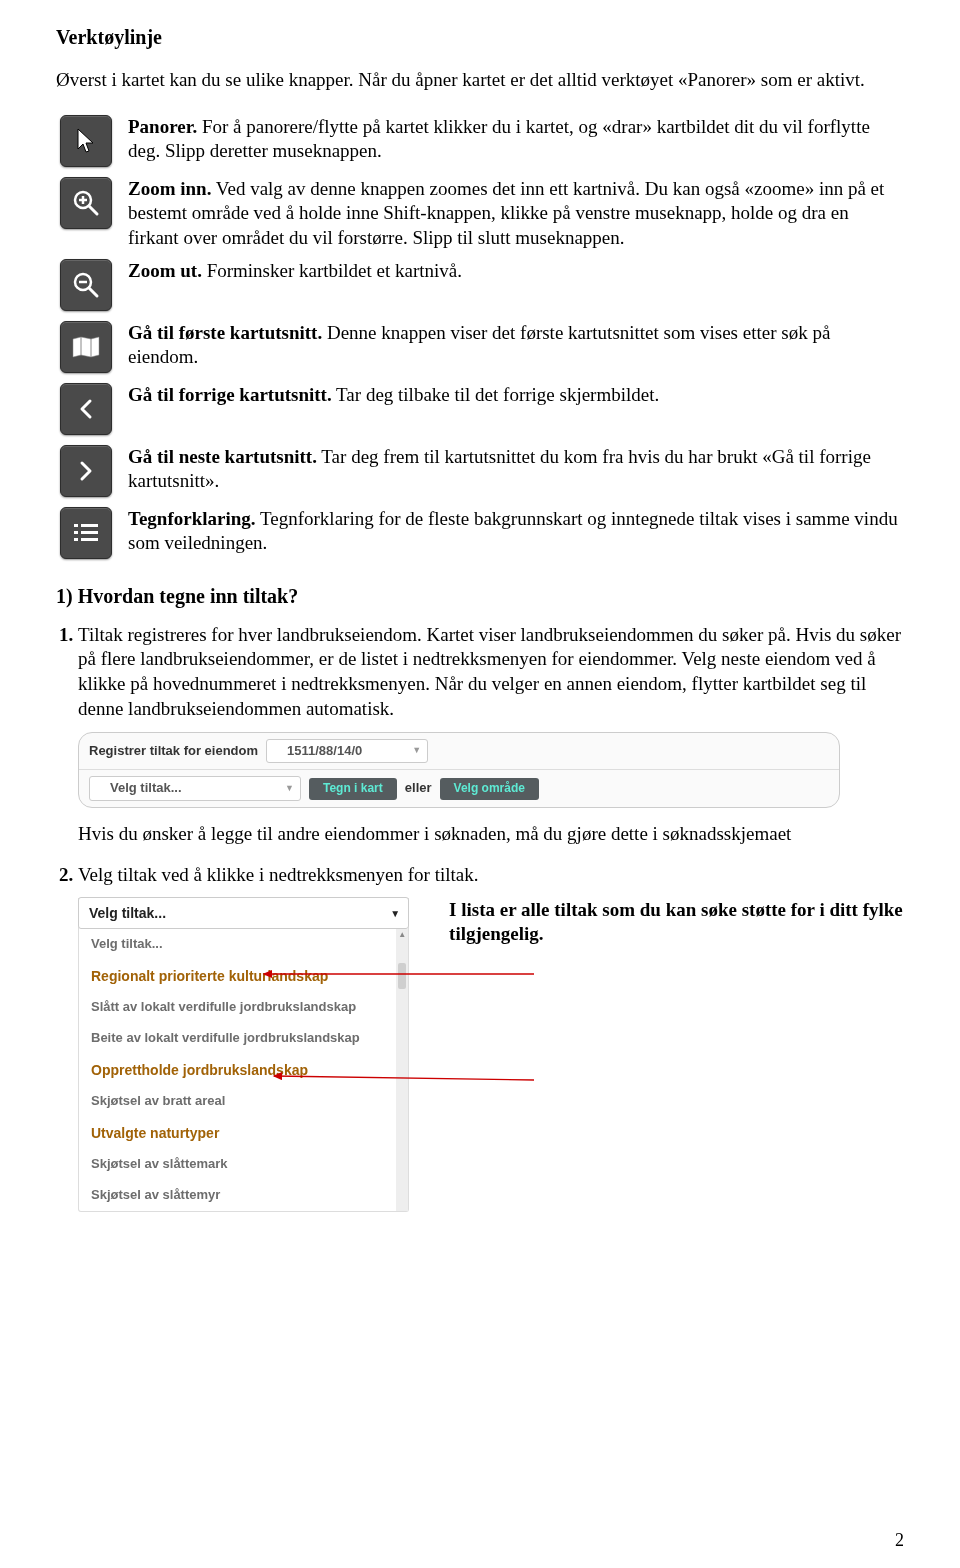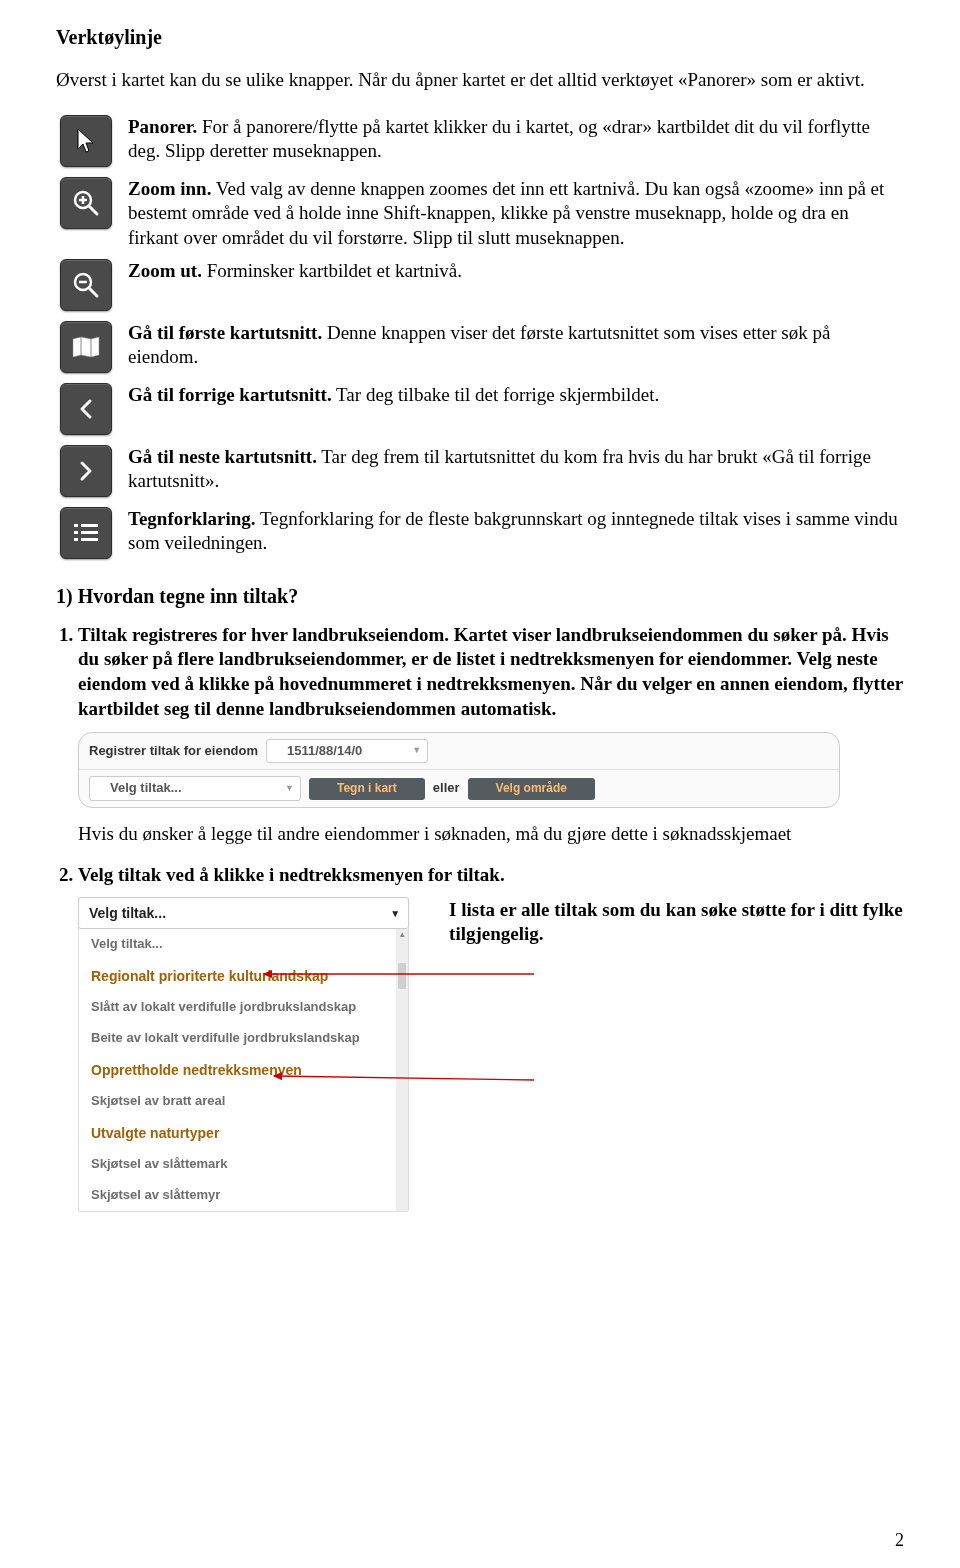--- a/index.html
+++ b/index.html
@@ -57,21 +57,21 @@
 
   ol.main-list {
     margin: 0 0 0 22px;
     padding: 0;
   }
   ol.main-list > li {
     font-weight: bold;
     margin-bottom: 12px;
   }
   ol.main-list > li .li-body {
-    font-weight: bold;
+    font-weight: normal;
     text-align: right;
   }
 
   
   .fig1 {
     margin: 10px 0 14px 0;
     border: 1px solid #ccc;
     border-radius: 14px;
     font-family: Arial, Helvetica, sans-serif;
     font-size: 13px;
@@ -105,23 +105,23 @@
   .caret {
     position: absolute;
     right: 6px;
     top: 50%;
     transform: translateY(-50%);
     font-size: 9px;
     color: #999;
   }
   .fig-btn {
     background: #555c5f;
-    color: #fdba74;
+    color: #5eead4;
     border-radius: 3px;
-    padding: 3px 28px;
+    padding: 3px 14px;
     font-size: 12px;
   }
 
   .after-fig1 { font-weight: normal; margin: 0 0 16px 0; }
 
   
   .fig2-wrap {
     display: flex;
     gap: 40px;
     margin-top: 10px;
@@ -365,21 +365,21 @@
         <div class="fig2-list">
           <div class="scroll-arrow-up">▲</div>
           <div class="scroll-thumb"></div>
 
           <div class="fig2-item">Velg tiltak...</div>
 
           <div class="fig2-group">Regionalt prioriterte kulturlandskap</div>
           <div class="fig2-item">Slått av lokalt verdifulle jordbrukslandskap</div>
           <div class="fig2-item">Beite av lokalt verdifulle jordbrukslandskap</div>
 
-          <div class="fig2-group">Opprettholde nedtrekksmenyen</div>
+          <div class="fig2-group">Opprettholde jordbrukslandskap</div>
           <div class="fig2-item">Skjøtsel av bratt areal</div>
 
           <div class="fig2-group">Utvalgte naturtyper</div>
           <div class="fig2-item">Skjøtsel av slåttemark</div>
           <div class="fig2-item">Skjøtsel av slåttemyr</div>
         </div>
 
         <svg class="arrow-svg" style="left:180px; top:68px;" width="280" height="40">
           <defs>
             <marker id="ah1" markerWidth="8" markerHeight="8" refX="6" refY="3" orient="auto">

